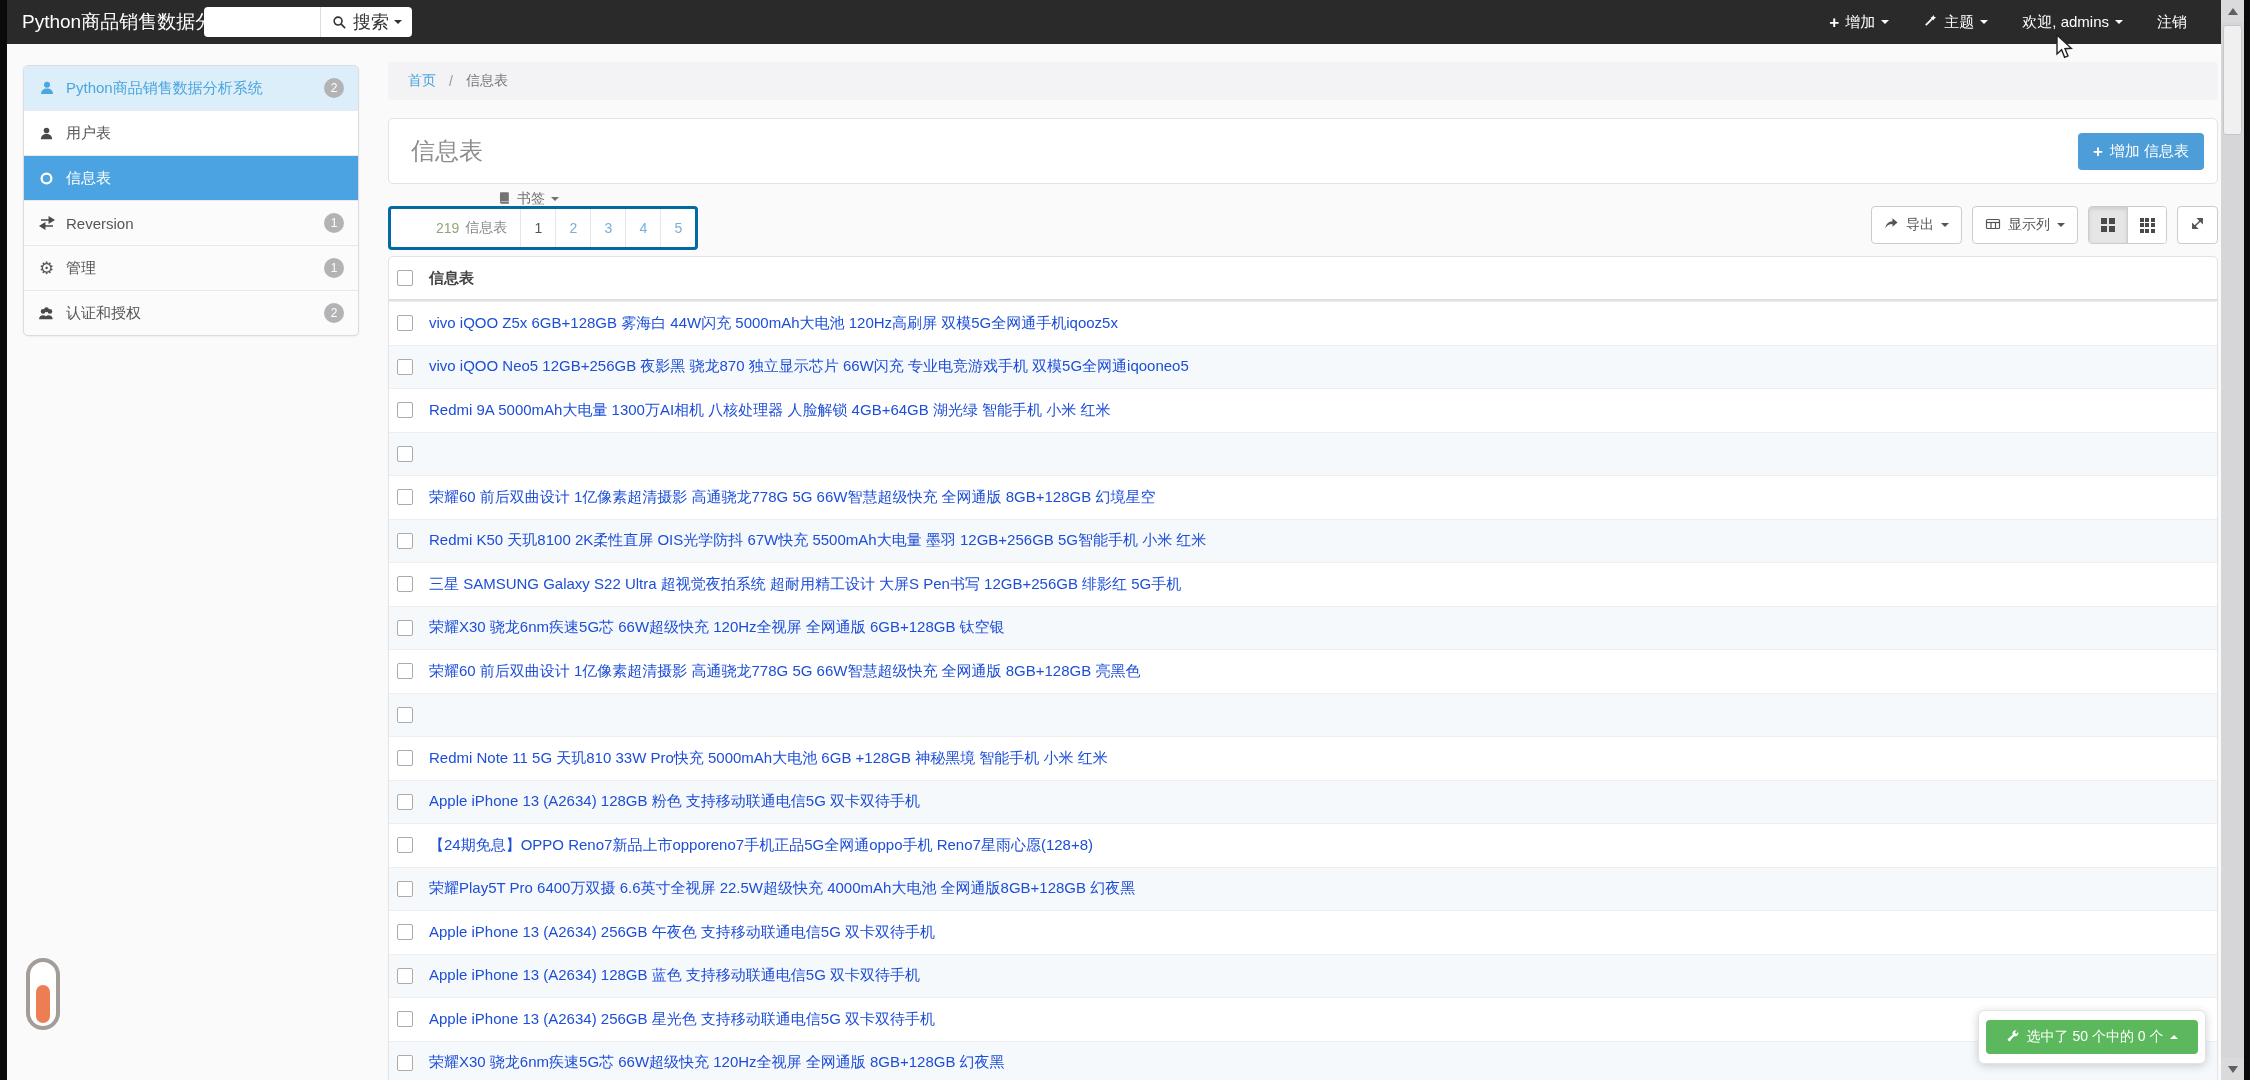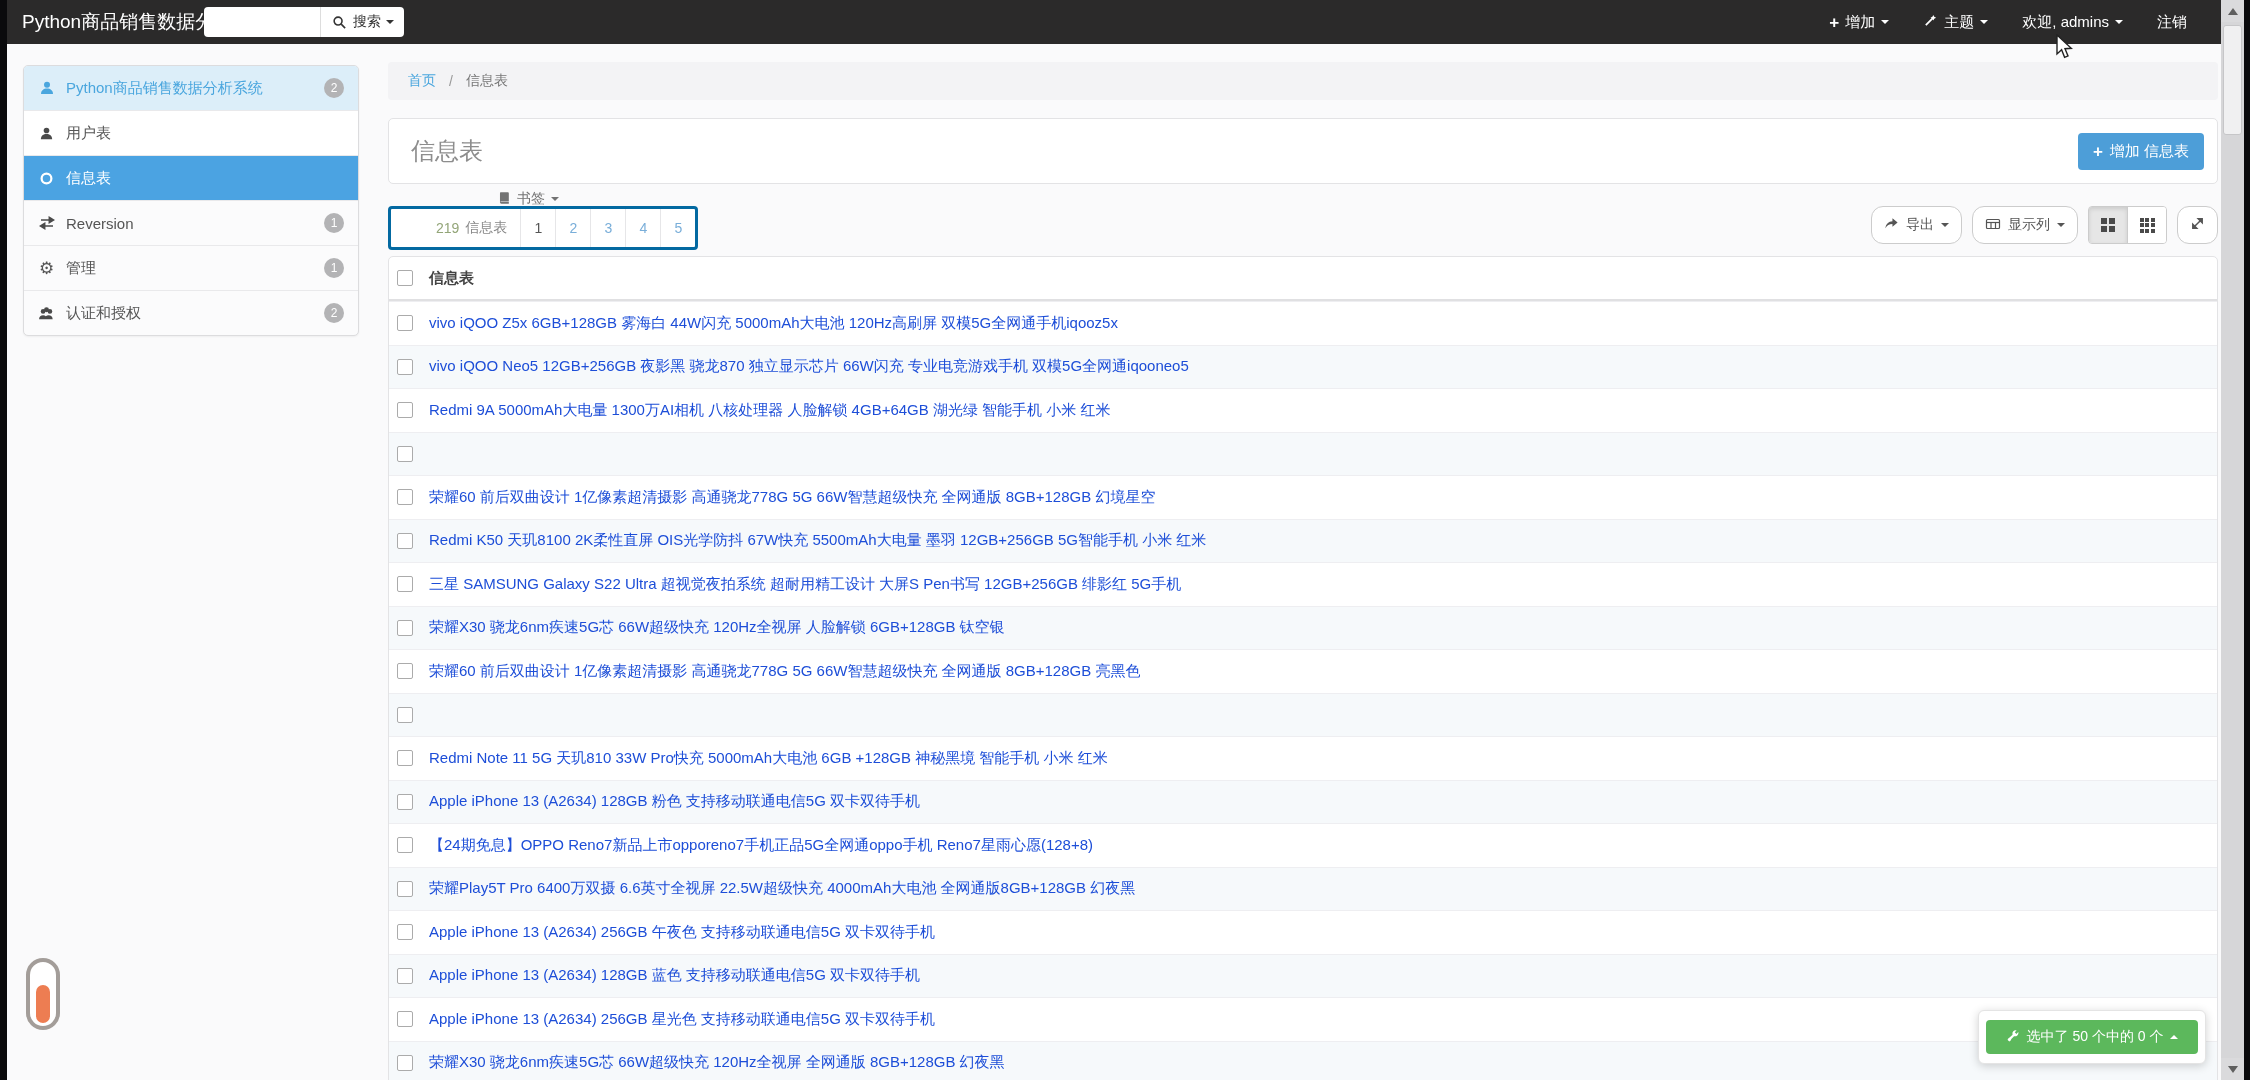--- a/index.html
+++ b/index.html
@@ -9,21 +9,21 @@
   .edge.left{left:0;width:7px;}
   .edge.right{right:0;width:6px;}
 
   
   .navbar{position:absolute;left:7px;top:0;width:2214px;height:44px;background:#2b2a2a;
           display:flex;align-items:center;z-index:10;}
   .brand{color:#fff;font-size:19px;margin-left:15px;white-space:nowrap;}
   .searchwrap{position:absolute;left:197px;top:7px;height:30px;display:flex;border-radius:4px;overflow:hidden;}
   .search-input{width:116px;height:30px;border:none;background:#fff;padding:0 8px;font-size:14px;box-sizing:border-box;outline:none;}
   .search-btn{height:30px;background:#fff;border:none;border-left:1px solid #ddd;display:flex;align-items:center;gap:5px;
-              padding:0 10px;font-size:14px;color:#333;cursor:pointer;}
+              padding:0 10px;font-size:18px;color:#333;cursor:pointer;}
   .nav-right{margin-left:auto;display:flex;align-items:center;gap:34px;padding-right:34px;}
   .nav-item{display:flex;align-items:center;gap:6px;color:#fff;font-size:15px;cursor:pointer;white-space:nowrap;}
   .caret{width:0;height:0;border-left:4px solid transparent;border-right:4px solid transparent;border-top:4px solid currentColor;display:inline-block;}
   .caret-up{width:0;height:0;border-left:4px solid transparent;border-right:4px solid transparent;border-bottom:4px solid currentColor;display:inline-block;}
   .plus{font-weight:bold;font-size:17px;line-height:1;}
 
   
   .scrollbar{position:absolute;right:6px;top:0;width:23px;height:1080px;background:#d6d6d8;z-index:45;}
   .sb-btn{position:absolute;left:0;width:23px;height:22px;display:flex;align-items:center;justify-content:center;background:#dadadc;}
   .sb-up{top:0;} .sb-down{bottom:0;}
@@ -62,21 +62,21 @@
   
   .controls{position:absolute;left:388px;top:206px;width:1830px;height:38px;}
   .pager{position:absolute;left:0;top:0;height:38px;display:flex;border:3px solid #0369a1;border-radius:4px;background:#fff;overflow:hidden;padding-left:32px;}
   .pager-cell{display:flex;align-items:center;justify-content:center;padding:0 13px;font-size:14px;
               border-left:1px solid #e6e6e8;color:#79aed9;min-width:35px;box-sizing:border-box;cursor:pointer;}
   .pager-cell.count{border-left:none;color:#888;gap:6px;cursor:default;}
   .count-num{color:#93a578;}
   .pager-cell.active{color:#555;cursor:default;}
   .ctrl-right{position:absolute;right:0;top:0;display:flex;gap:10px;align-items:center;height:38px;}
   .btn{height:38px;display:flex;align-items:center;gap:7px;padding:0 12px;background:#fff;border:1px solid #ccc;
-       border-radius:12px;font-size:14px;color:#555;box-sizing:border-box;cursor:pointer;}
+       border-radius:4px;font-size:14px;color:#555;box-sizing:border-box;cursor:pointer;}
   .toggle-group{display:flex;border:1px solid #ccc;border-radius:4px;overflow:hidden;height:38px;box-sizing:border-box;}
   .toggle{width:38px;height:36px;display:flex;align-items:center;justify-content:center;background:#fff;cursor:pointer;}
   .toggle.active{background:#e6e6e6;box-shadow:inset 0 2px 4px rgba(0,0,0,.12);}
   .toggle + .toggle{border-left:1px solid #ccc;}
   .grid4{display:grid;grid-template-columns:6px 6px;grid-template-rows:6px 6px;gap:2px;}
   .grid4 i{background:#4a4a4a;}
   .grid9{display:grid;grid-template-columns:4px 4px 4px;grid-template-rows:4px 4px 4px;gap:1.5px;}
   .grid9 i{background:#4a4a4a;}
 
   
@@ -350,21 +350,21 @@
           <a class="rowlink">Redmi K50 天玑8100 2K柔性直屏 OIS光学防抖 67W快充 5500mAh大电量 墨羽 12GB+256GB 5G智能手机 小米 红米</a>
         </div>
 
         <div class="trow">
           <span class="checkbox"></span>
           <a class="rowlink">三星 SAMSUNG Galaxy S22 Ultra 超视觉夜拍系统 超耐用精工设计 大屏S Pen书写 12GB+256GB 绯影红 5G手机</a>
         </div>
 
         <div class="trow">
           <span class="checkbox"></span>
-          <a class="rowlink">荣耀X30 骁龙6nm疾速5G芯 66W超级快充 120Hz全视屏 人脸解锁 6GB+128GB 钛空银</a>
+          <a class="rowlink">荣耀X30 骁龙6nm疾速5G芯 66W超级快充 120Hz全视屏 全网通版 6GB+128GB 钛空银</a>
         </div>
 
         <div class="trow">
           <span class="checkbox"></span>
           <a class="rowlink">荣耀60 前后双曲设计 1亿像素超清摄影 高通骁龙778G 5G 66W智慧超级快充 全网通版 8GB+128GB 亮黑色</a>
         </div>
 
         <div class="trow">
           <span class="checkbox"></span>
         </div>

